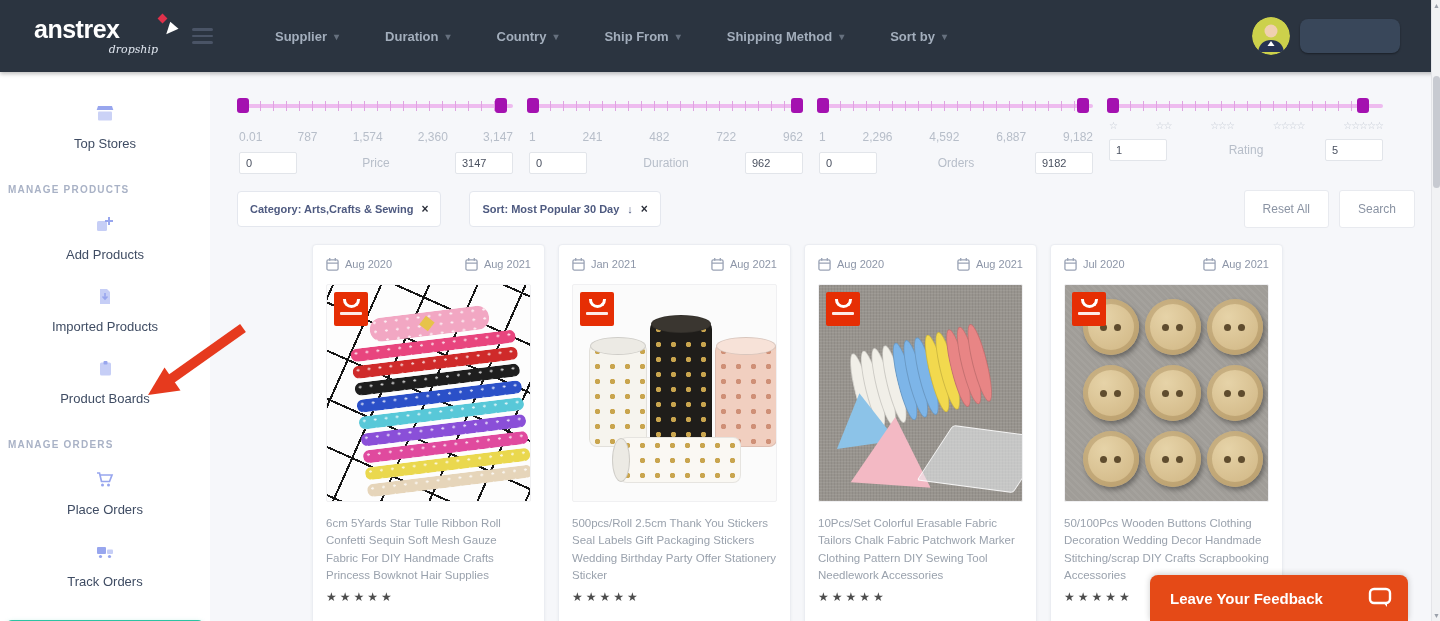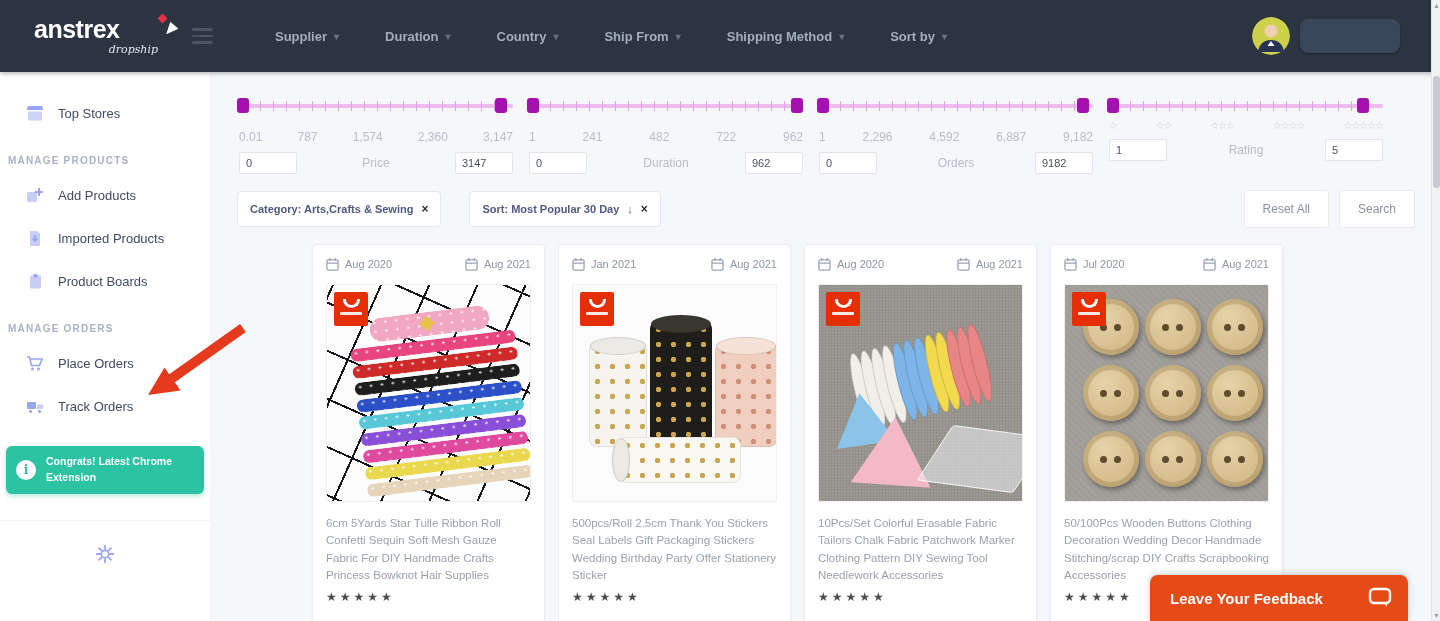--- a/index.html
+++ b/index.html
@@ -32,21 +32,21 @@
   .account-btn { width:100px; height:34px; background:#39475a; border:none; border-radius:8px; cursor:pointer; box-shadow:0 1px 2px rgba(0,0,0,.4); }
 
   
   .scrollbar { position:absolute; top:0; right:0; width:9px; height:100%; background:#f1f2f4; border-left:1px solid #e3e4e8; z-index:70; }
   .sb-thumb { position:absolute; top:76px; left:1px; width:7px; height:112px; background:#c7cad1; border-radius:4px; cursor:pointer; }
   .sb-arrow { position:absolute; left:0; width:9px; text-align:center; font-size:7px; color:#9aa0aa; cursor:pointer; }
   .sb-arrow.up { top:2px; } .sb-arrow.down { bottom:2px; }
 
   
   .sidebar { position:absolute; top:72px; left:0; bottom:0; width:210px; background:#fff; z-index:5; padding-top:20px; }
-  .side-item { display:flex; align-items:center; gap:14px; padding:13px 26px; color:#3f4c63; font-size:13px; font-weight:500; cursor:pointer; }
+  .side-item { display:flex; align-items:center; gap:14px; padding:13px 26px; color:#3f4c63; font-size:13px; font-weight:500; cursor:pointer;flex-direction:column; }
   .side-item svg { flex:none; color:#98a6ee; }
   .side-section { padding:20px 8px 8px; font-size:10px; font-weight:bold; letter-spacing:1.2px; color:#a9b2c6; }
   .side-note {
     margin:18px 6px 0; background:#2cc3a3; border-radius:6px; min-height:48px;
     display:flex; align-items:center; gap:10px; padding:8px 10px; cursor:pointer;
     box-shadow:0 2px 5px rgba(44,195,163,.4);
   }
   .note-ico { width:20px; height:20px; background:#fff; color:#2cc3a3; border-radius:50%; font-size:12px; font-weight:bold; display:flex; align-items:center; justify-content:center; flex:none; font-family:"DejaVu Serif", serif; }
   .note-text { color:#fff; font-size:10.5px; font-weight:bold; line-height:1.5; }
   .side-gear { margin-top:26px; text-align:center; cursor:pointer; border-top:1px solid #f2f3f6; padding-top:22px; }

